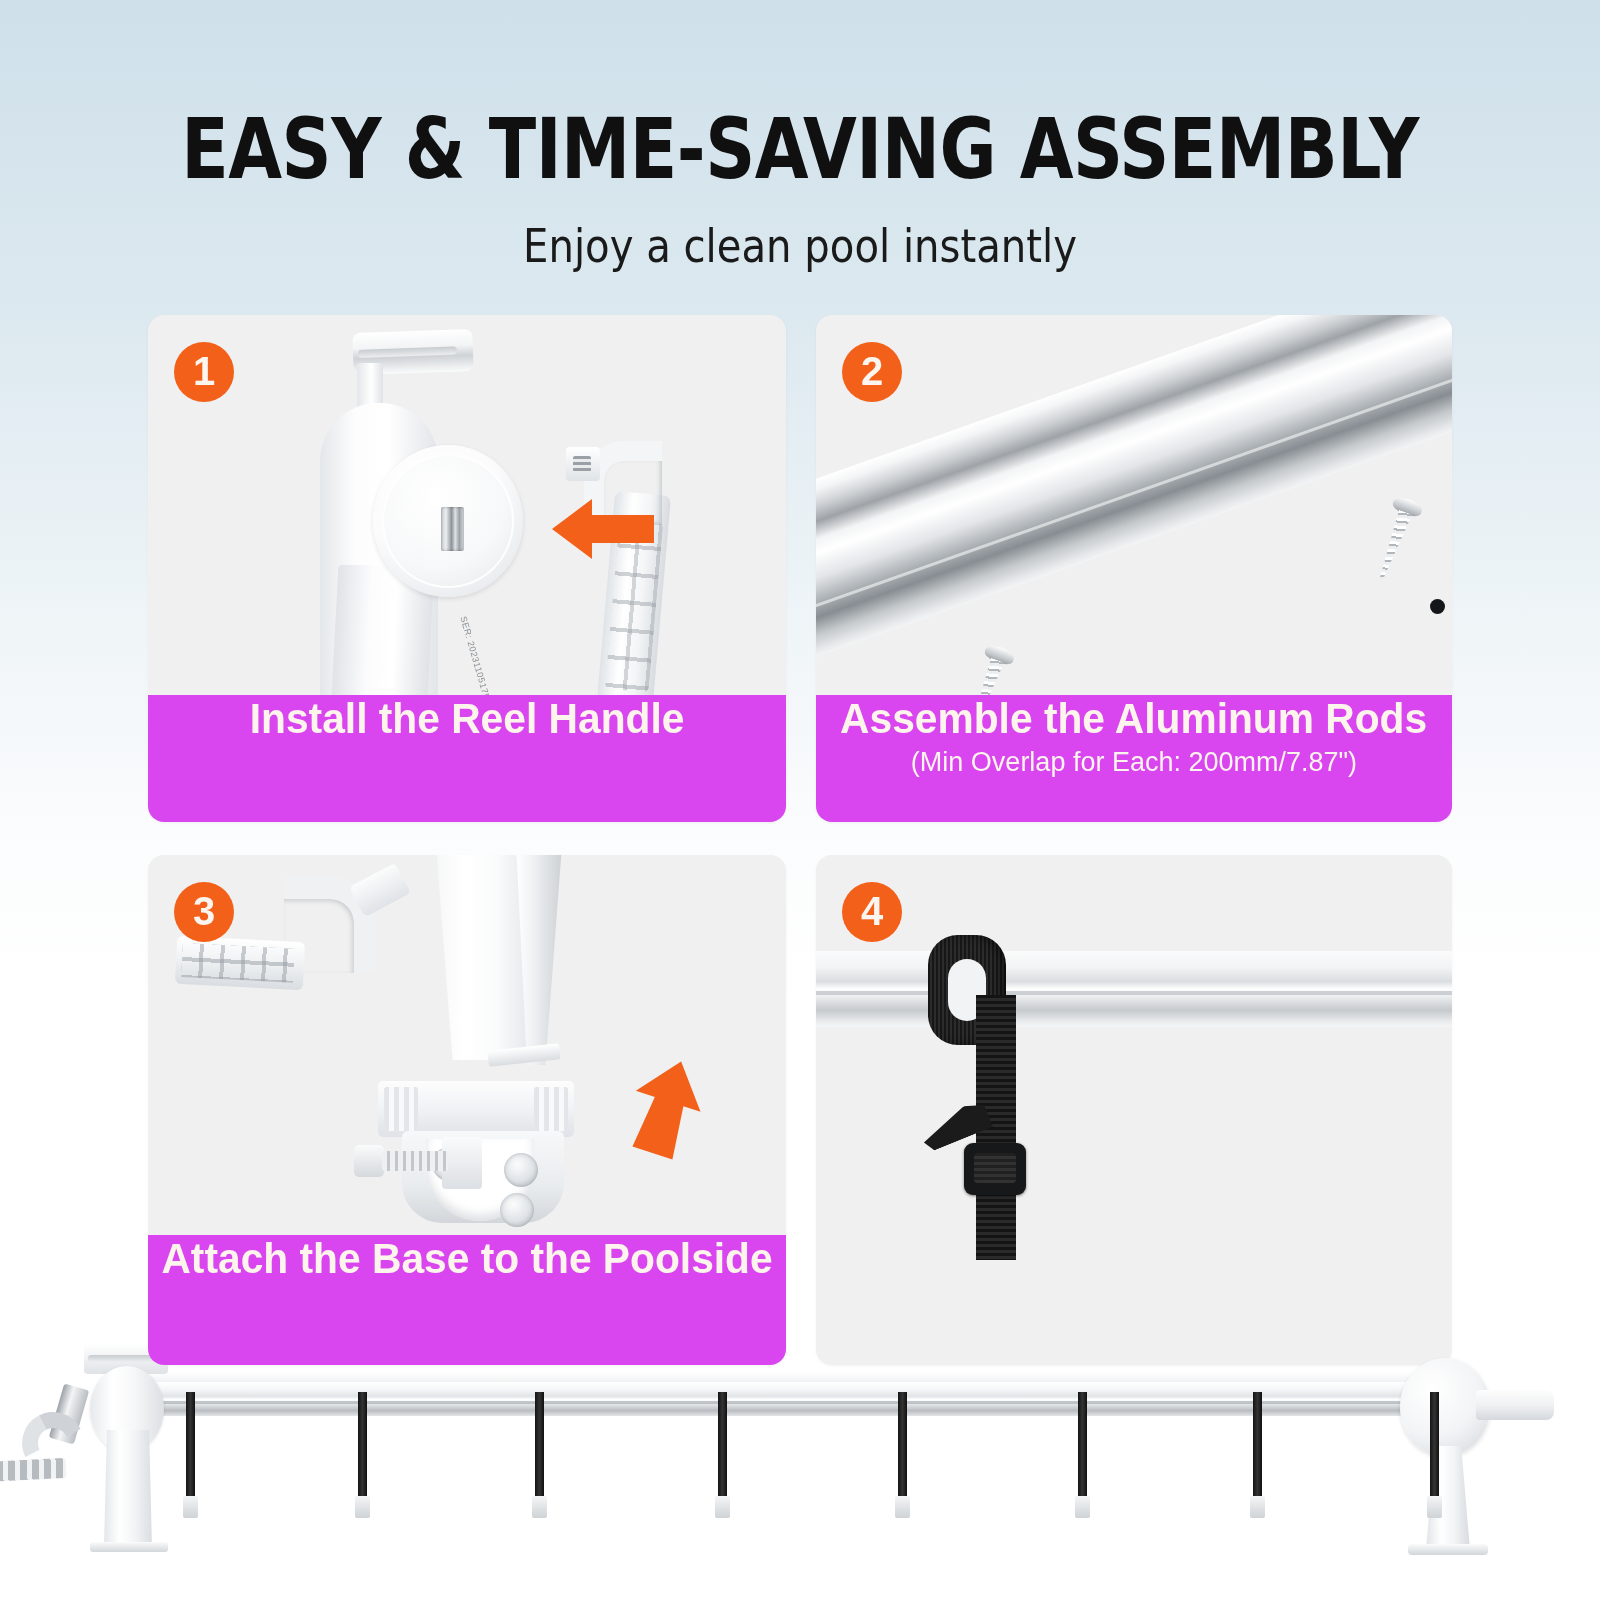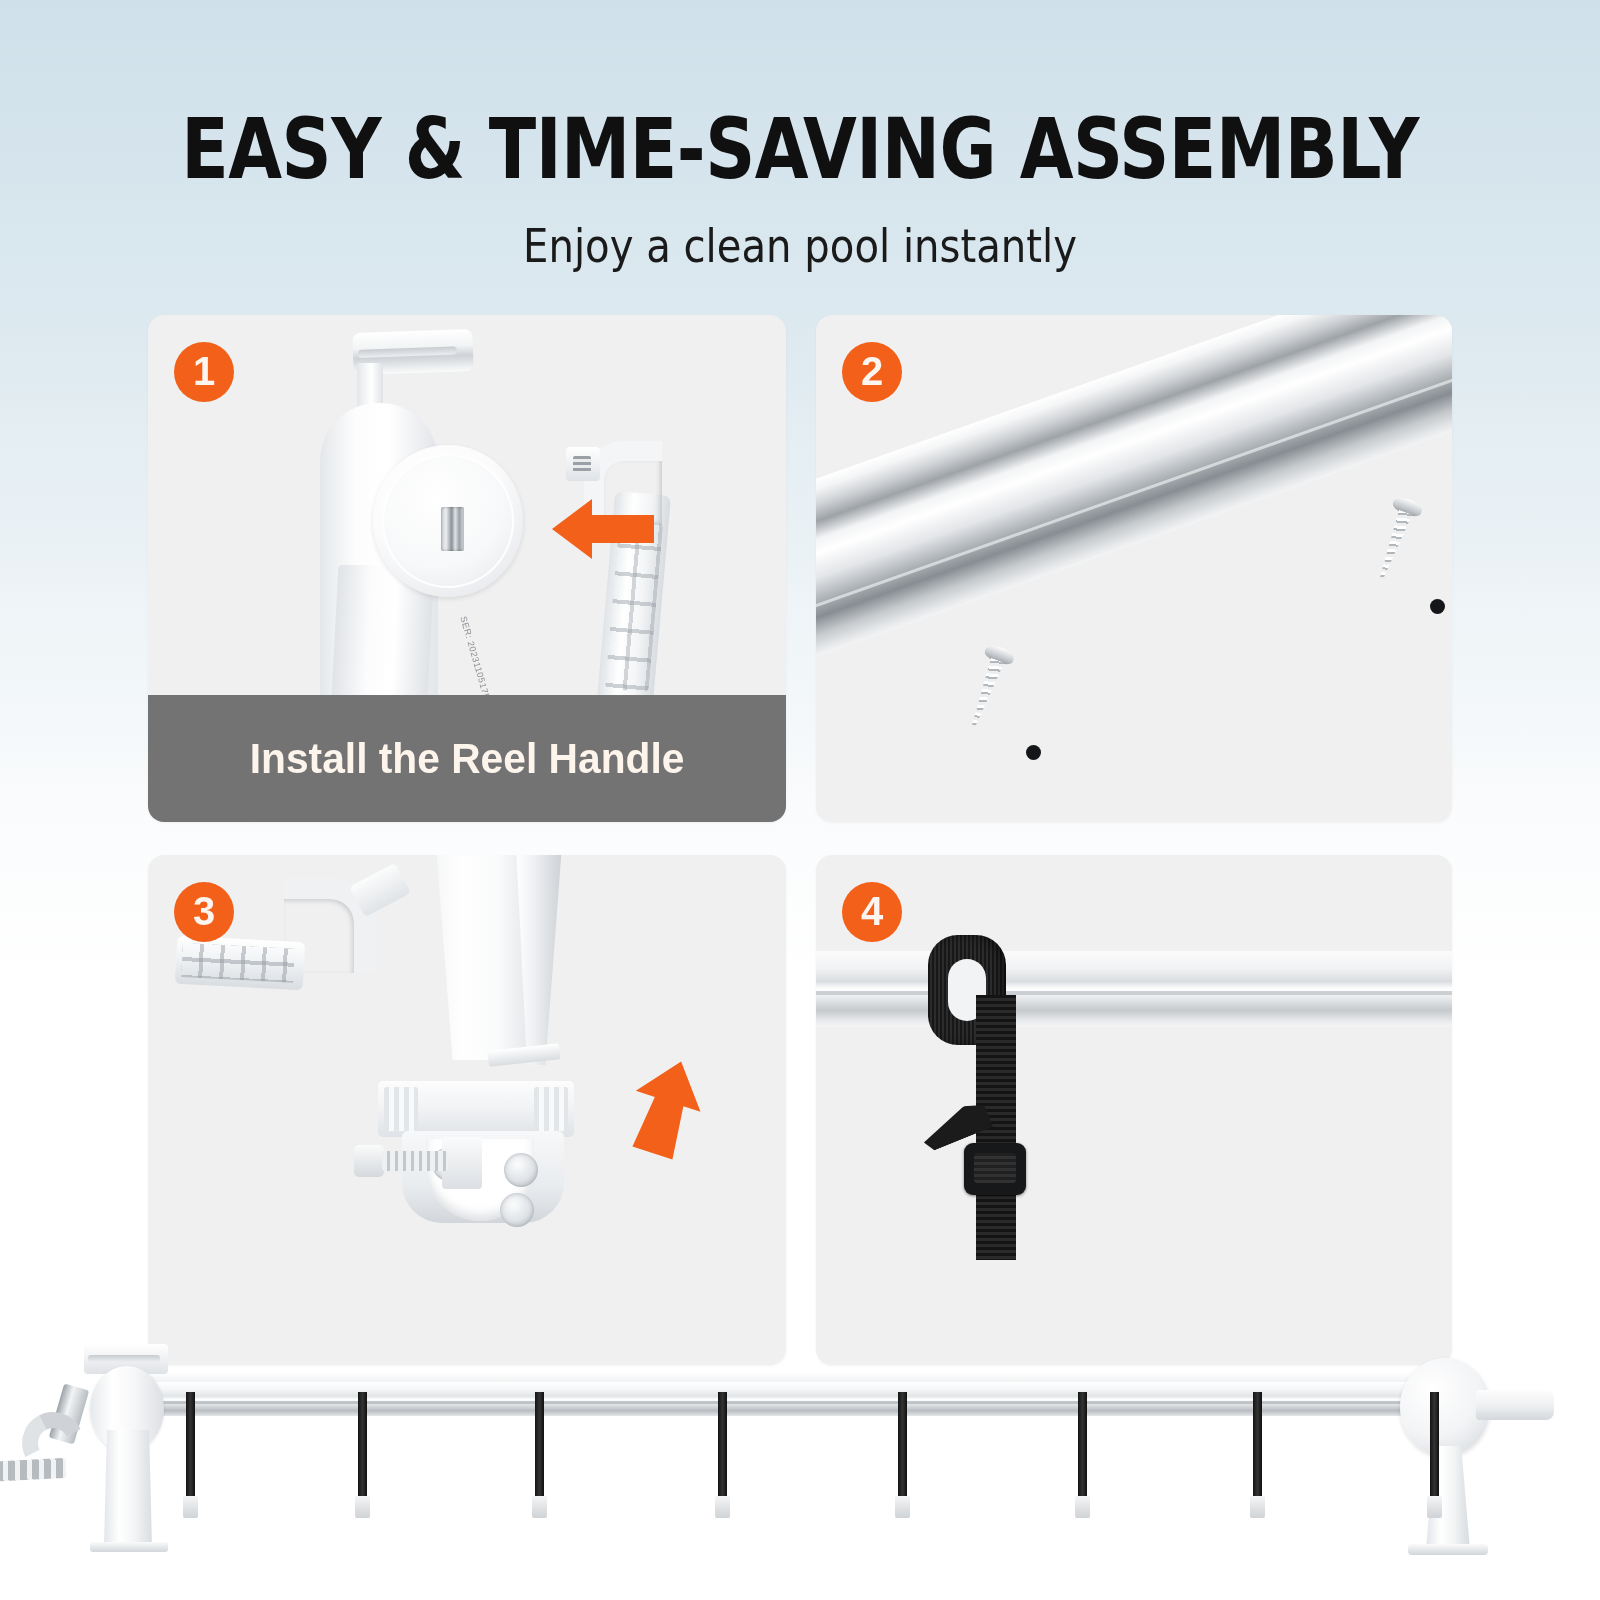--- a/index.html
+++ b/index.html
@@ -42,23 +42,23 @@
   .badge {
     position:absolute; left:26px; top:27px; width:60px; height:60px;
     border-radius:50%; background:#f2601a;
     display:flex; align-items:center; justify-content:center;
     color:#fdf6f0; font-size:40px; font-weight:bold; line-height:1;
     font-family:"Liberation Sans Narrow","Liberation Sans",sans-serif;
     z-index:9; padding-bottom:3px;
   }
 
   .caption {
-    position:absolute; left:0; right:0; bottom:0; background:#737373;
+    position:absolute; left:0; right:0; bottom:0; background:#d946ef;
     color:#fdf4ec; text-align:center; z-index:8;
-    display:flex; flex-direction:column; align-items:center; justify-content:center;
+    display:flex; flex-direction:column; align-items:center; 
   }
   .cap-1 { height:127px; }
   .cap-2 { height:127px; }
   .cap-3 { height:130px; }
   .cap-4 { height:146px; }
   .cap-main {
     font-size:42px; font-weight:bold; line-height:1.12; white-space:nowrap;
     font-family:"Liberation Sans Narrow","Liberation Sans",sans-serif;
     transform:scaleX(0.97);
   }
@@ -314,20 +314,24 @@
       <div class="p2-hole2"></div>
       <div class="screw s1">
         <div class="head"></div>
           <div class="shaft"></div>
       </div>
       <div class="screw s2">
         <div class="head"></div>
           <div class="shaft"></div>
       </div>
     </div>
+    <div class="caption cap-2">
+      <div class="cap-main">Assemble the Aluminum Rods</div>
+      <div class="cap-sub">(Min Overlap for Each: 200mm/7.87")</div>
+    </div>
     <div class="badge">2</div>
   </div>
 
   <div class="panel p3">
     <div class="stage">
       <div class="p3-handle">
         <div class="p3-h-elbow"></div>
         <div class="p3-h-grip"></div>
         <div class="p3-h-stem"></div>
       </div>
@@ -347,20 +351,23 @@
         <div class="p3-bolt">
           <div class="p3-bolt-nut"></div>
           <div class="p3-bolt-thread"></div>
         </div>
       </div>
 
       <svg class="arrow" style="left:478px; top:200px;" width="80" height="106" viewBox="0 0 80 106">
         <path d="M40 4 L74 46 L56 46 L62 100 L20 100 L26 46 L6 46 Z" fill="#f2601a" transform="rotate(18 40 53)"></path>
       </svg>
     </div>
+    <div class="caption cap-3">
+      <div class="cap-main">Attach the Base to the Poolside</div>
+    </div>
     <div class="badge">3</div>
   </div>
 
   <div class="panel p4">
     <div class="stage">
       <div class="p4-tube"></div>
       <div class="p4-strap-loop"></div>
       <div class="p4-strap-tail"></div>
       <div class="p4-strap-free"></div>
       <div class="p4-buckle"></div>

